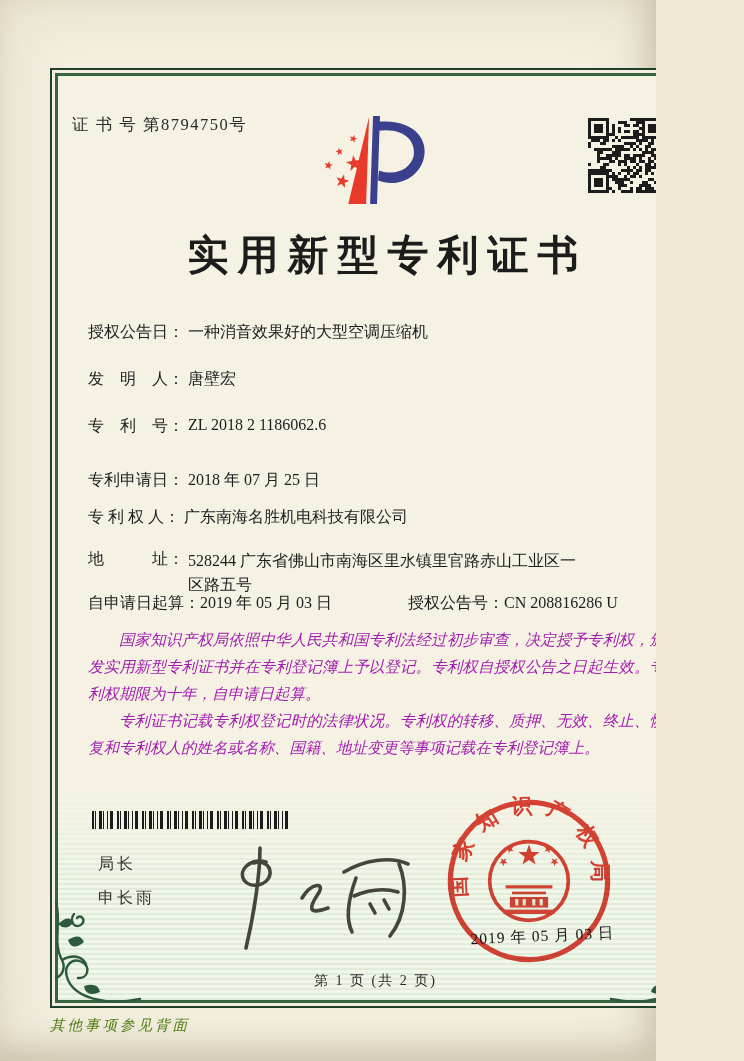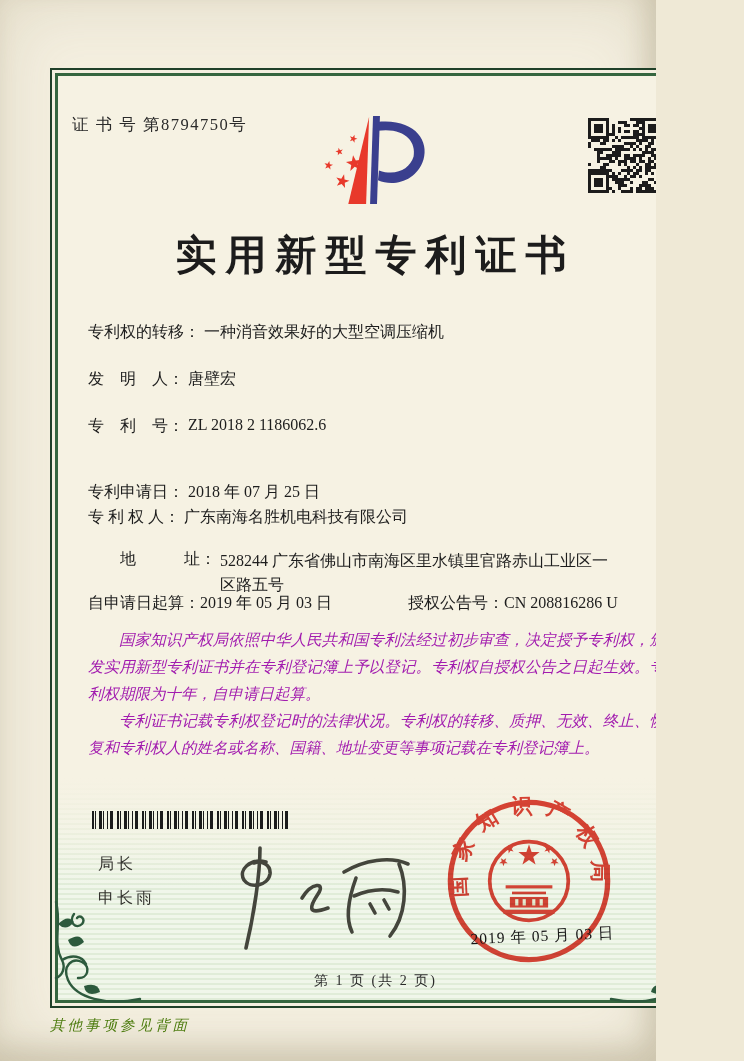--- a/index.html
+++ b/index.html
@@ -28,26 +28,26 @@
   }
   .cert-no{
     position:absolute;left:20px;top:44px;
     font-size:16.5px;letter-spacing:1.5px;color:#2a2a2a;
   }
   .logo{position:absolute;left:263px;top:44px;width:122px;height:94px;}
   .qr{position:absolute;left:536px;top:48px;width:75px;height:75px;}
   .title{
     position:absolute;left:0;top:158px;width:100%;
     text-align:center;font-size:41px;font-weight:bold;
-    letter-spacing:9px;color:#1c1c1c;white-space:nowrap;
+    letter-spacing:9px;color:#1c1c1c;white-space:nowrap;padding-left:12px;
   }
   .row{position:absolute;left:36px;font-size:16px;color:#1d1d1d;display:flex;white-space:nowrap;}
   .row .lab{flex:none;}
   .row .val{margin-left:4px;}
-  .row-addr{white-space:normal;margin-left:32px;}
+  .row-addr{white-space:normal;}
   .row-addr .val{line-height:24px;white-space:normal;}
   .grant-row{position:absolute;left:36px;top:523px;font-size:16px;color:#1d1d1d;display:flex;white-space:nowrap;}
   .grant-row .pair2{margin-left:76px;}
   .paras{
     position:absolute;left:36px;top:556px;width:577px;
     font-size:15.5px;line-height:27px;color:#a21caf;
     text-align:justify;font-style:italic;
   }
   .paras p{margin:0;text-indent:2em;}
   .barcode{
@@ -436,32 +436,32 @@
           <rect x="57" y="72" width="3" height="3"></rect>
           <rect x="60" y="72" width="3" height="3"></rect>
           <rect x="63" y="72" width="3" height="3"></rect>
           <rect x="66" y="72" width="3" height="3"></rect>
           <rect x="69" y="72" width="3" height="3"></rect>
         </svg></div>
 
     <div class="title">实用新型专利证书</div>
 
     <div class="row" style="top:252px">
-      <span class="lab">专利权的转移：</span>
+      <span class="lab">授权公告日：</span>
       <span class="val">一种消音效果好的大型空调压缩机</span>
     </div>
     <div class="row" style="top:299px">
       <span class="lab">发　明　人：</span>
       <span class="val">唐壁宏</span>
     </div>
     <div class="row" style="top:346px">
       <span class="lab">专　利　号：</span>
       <span class="val">ZL 2018 2 1186062.6</span>
     </div>
-    <div class="row" style="top:412px">
+    <div class="row" style="top:400px">
       <span class="lab">专利申请日：</span>
       <span class="val">2018 年 07 月 25 日</span>
     </div>
     <div class="row" style="top:437px">
       <span class="lab">专 利 权 人：</span>
       <span class="val">广东南海名胜机电科技有限公司</span>
     </div>
     <div class="row row-addr" style="top:479px;width:577px">
       <span class="lab">地　　　址：</span>
       <span class="val">

